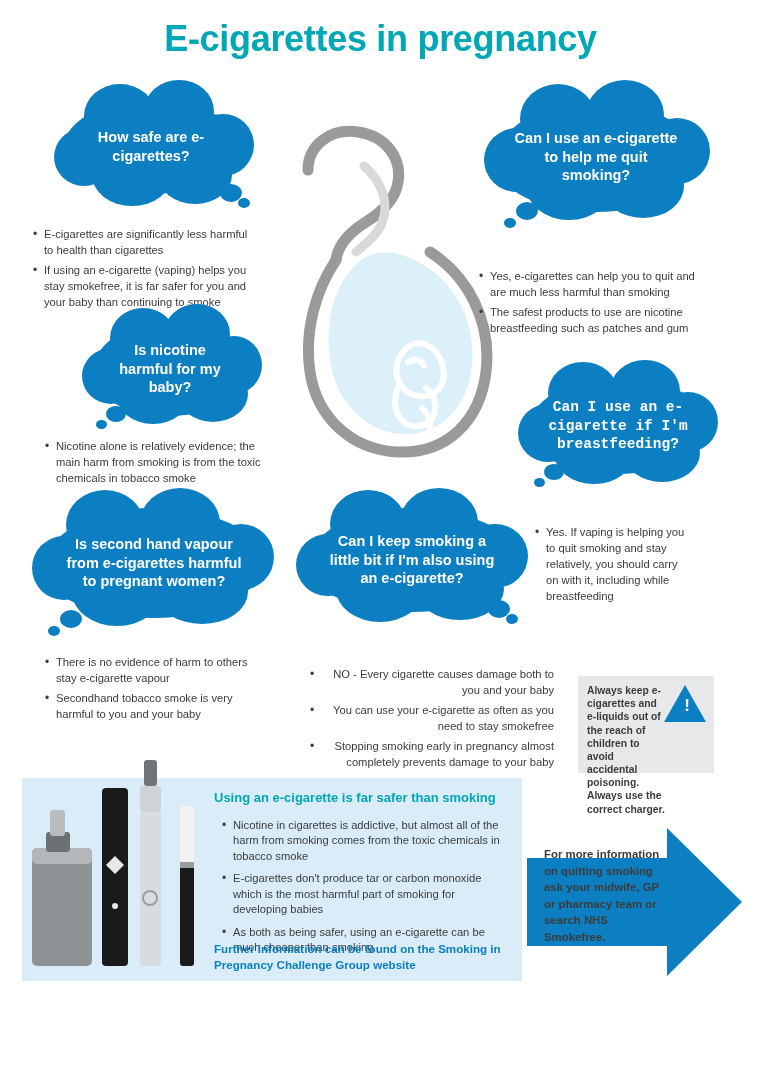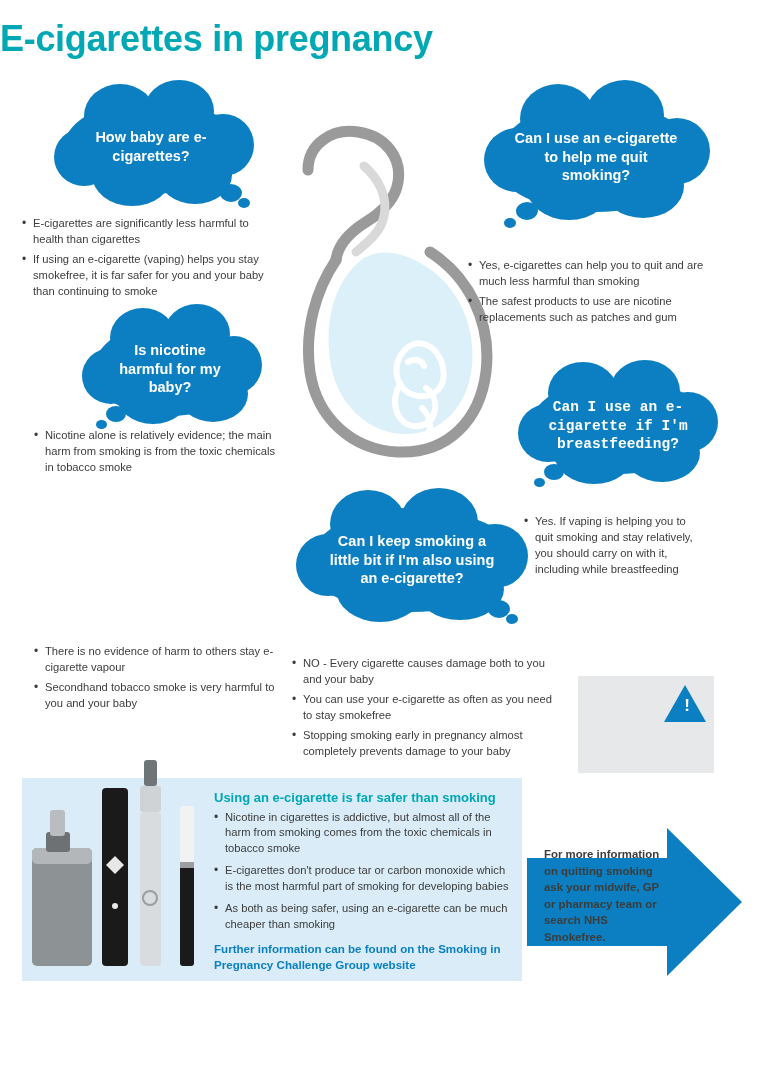--- a/index.html
+++ b/index.html
@@ -13,20 +13,21 @@
     overflow: hidden;
     color: #3c3c3b;
   }
   .page { position: relative; width: 761px; height: 1082px; }
 
   
   .title {
     position: absolute;
     left: 0; top: 18px;
     width: 761px;
+    text-align: center;
     font-size: 36px;
     font-weight: bold;
     color: #00a7b5;
     letter-spacing: -0.3px;
   }
 
   
   .cloud {
     position: absolute;
     background: #0b7fc1;
@@ -57,21 +58,21 @@
     border-radius: 50%;
   }
 
   
   .bullets {
     position: absolute;
     font-size: 11.2px;
     line-height: 1.42;
     color: #3c3c3b;
   }
-  .bullets ul { margin: 0; padding: 0; list-style: none; }
+  .bullets ul { margin: 11px; padding: 0; list-style: none; }
   .bullets li {
     position: relative;
     padding-left: 11px;
     margin-bottom: 4px;
   }
   .bullets li:before {
     content: "\2022";
     position: absolute;
     left: 0; top: -1px;
     color: #3c3c3b;
@@ -123,21 +124,21 @@
     font-weight: bold;
     font-size: 13px;
   }
   .panel-bullets {
     position: absolute;
     left: 214px; top: 810px;
     width: 296px;
     font-size: 11.2px;
     line-height: 1.38;
   }
-  .panel-bullets ul { margin: 0; padding: 0; list-style: none; }
+  .panel-bullets ul { margin: 8px; padding: 0; list-style: none; }
   .panel-bullets li { position: relative; padding-left: 11px; margin-bottom: 7px; }
   .panel-bullets li:before {
     content: "\2022"; position: absolute; left: 0; top: -1px; font-size: 12px;
   }
   .panel-foot {
     position: absolute;
     left: 214px; top: 941px;
     width: 296px;
     font-size: 11.6px;
     font-weight: bold;
@@ -192,21 +193,21 @@
 
   <div class="cloud" style="left:62px; top:100px; width:178px; height:94px;">
     <div class="lobe" style="left:-8px; top:28px; width:60px; height:58px;"></div>
     <div class="lobe" style="left:22px; top:-16px; width:72px; height:64px;"></div>
     <div class="lobe" style="left:82px; top:-20px; width:70px; height:62px;"></div>
     <div class="lobe" style="left:130px; top:14px; width:62px; height:62px;"></div>
     <div class="lobe" style="left:30px; top:44px; width:80px; height:62px;"></div>
     <div class="lobe" style="left:96px; top:46px; width:74px; height:58px;"></div>
     <div class="tail" style="left:158px; top:84px; width:22px; height:18px;"></div>
     <div class="tail" style="left:176px; top:98px; width:12px; height:10px;"></div>
-    <div class="ctext">How baby are e-cigarettes?</div>
+    <div class="ctext">How safe are e-cigarettes?</div>
   </div>
   <div class="bullets" style="left:22px; top:216px; width:248px;">
     <ul>
       <li>E-cigarettes are significantly less harmful to health than cigarettes</li>
       <li>If using an e-cigarette (vaping) helps you stay smokefree, it is far safer for you and your baby than continuing to smoke</li>
     </ul>
   </div>
 
   <div class="cloud" style="left:496px; top:102px; width:200px; height:110px;">
     <div class="lobe" style="left:-12px; top:26px; width:66px; height:64px;"></div>
@@ -215,21 +216,21 @@
     <div class="lobe" style="left:148px; top:16px; width:66px; height:66px;"></div>
     <div class="lobe" style="left:30px; top:50px; width:86px; height:68px;"></div>
     <div class="lobe" style="left:106px; top:52px; width:82px; height:64px;"></div>
     <div class="tail" style="left:20px; top:100px; width:22px; height:18px;"></div>
     <div class="tail" style="left:8px; top:116px; width:12px; height:10px;"></div>
     <div class="ctext">Can I use an e-cigarette to help me quit smoking?</div>
   </div>
   <div class="bullets" style="left:468px; top:258px; width:252px;">
     <ul>
       <li>Yes, e-cigarettes can help you to quit and are much less harmful than smoking</li>
-      <li>The safest products to use are nicotine replacements such as patches and gum</li>
+      <li>The safest products to use are nicotine breastfeeding such as patches and gum</li>
     </ul>
   </div>
 
   <div class="cloud" style="left:92px; top:322px; width:156px; height:94px;">
     <div class="lobe" style="left:-10px; top:26px; width:58px; height:56px;"></div>
     <div class="lobe" style="left:18px; top:-14px; width:66px; height:60px;"></div>
     <div class="lobe" style="left:72px; top:-18px; width:66px; height:60px;"></div>
     <div class="lobe" style="left:114px; top:14px; width:56px; height:58px;"></div>
     <div class="lobe" style="left:24px; top:42px; width:74px; height:60px;"></div>
     <div class="lobe" style="left:86px; top:44px; width:70px; height:56px;"></div>
@@ -253,49 +254,61 @@
     <div class="tail" style="left:16px; top:86px; width:20px; height:16px;"></div>
     <div class="tail" style="left:6px; top:100px; width:11px; height:9px;"></div>
     <div class="ctext">Can I use an e-cigarette if I'm breastfeeding?</div>
   </div>
   <div class="bullets" style="left:524px; top:514px; width:178px;">
     <ul>
       <li>Yes. If vaping is helping you to quit smoking and stay relatively, you should carry on with it, including while breastfeeding</li>
     </ul>
   </div>
 
+  <div class="cloud" style="left:44px; top:508px; width:220px; height:110px;">
+    <div class="lobe" style="left:-12px; top:28px; width:64px; height:64px;"></div>
+    <div class="lobe" style="left:22px; top:-18px; width:78px; height:70px;"></div>
+    <div class="lobe" style="left:96px; top:-20px; width:80px; height:70px;"></div>
+    <div class="lobe" style="left:164px; top:16px; width:66px; height:66px;"></div>
+    <div class="lobe" style="left:28px; top:50px; width:90px; height:68px;"></div>
+    <div class="lobe" style="left:112px; top:52px; width:92px; height:64px;"></div>
+    <div class="tail" style="left:16px; top:102px; width:22px; height:18px;"></div>
+    <div class="tail" style="left:4px; top:118px; width:12px; height:10px;"></div>
+    <div class="ctext">Is second hand vapour from e-cigarettes harmful to pregnant women?</div>
+  </div>
   <div class="bullets" style="left:34px; top:644px; width:246px;">
     <ul>
       <li>There is no evidence of harm to others stay e-cigarette vapour</li>
       <li>Secondhand tobacco smoke is very harmful to you and your baby</li>
     </ul>
   </div>
 
   <div class="cloud" style="left:308px; top:508px; width:208px; height:104px;">
     <div class="lobe" style="left:-12px; top:26px; width:64px; height:62px;"></div>
     <div class="lobe" style="left:22px; top:-18px; width:76px; height:68px;"></div>
     <div class="lobe" style="left:92px; top:-20px; width:78px; height:68px;"></div>
     <div class="lobe" style="left:154px; top:16px; width:66px; height:64px;"></div>
     <div class="lobe" style="left:28px; top:48px; width:88px; height:66px;"></div>
     <div class="lobe" style="left:108px; top:50px; width:88px; height:62px;"></div>
     <div class="tail" style="left:180px; top:92px; width:22px; height:18px;"></div>
     <div class="tail" style="left:198px; top:106px; width:12px; height:10px;"></div>
     <div class="ctext">Can I keep smoking a little bit if I'm also using an e-cigarette?</div>
   </div>
-  <div class="bullets" style="left:292px; top:656px; width:266px;">
+  <div class="bullets" style="left:299px; top:656px; width:266px;text-align:right;">
     <ul>
       <li>NO - Every cigarette causes damage both to you and your baby</li>
       <li>You can use your e-cigarette as often as you need to stay smokefree</li>
       <li>Stopping smoking early in pregnancy almost completely prevents damage to your baby</li>
     </ul>
   </div>
 
   <div class="warnbox">
     <div class="warn-tri"></div>
     <div class="warn-bang">!</div>
+    <div class="wtext">Always keep e-cigarettes and e-liquids out of the reach of children to avoid accidental poisoning. Always use the correct charger.</div>
   </div>
 
   <div class="panel"></div>
 
   <div class="devices">
     <svg width="200" height="234" viewBox="0 0 200 234" xmlns="http://www.w3.org/2000/svg">
 
       <rect x="12" y="100" width="60" height="118" rx="5" fill="#8d9295"></rect>
       <rect x="12" y="100" width="60" height="16" rx="5" fill="#b3b7b9"></rect>
       <rect x="26" y="84" width="24" height="20" rx="3" fill="#6d7174"></rect>

